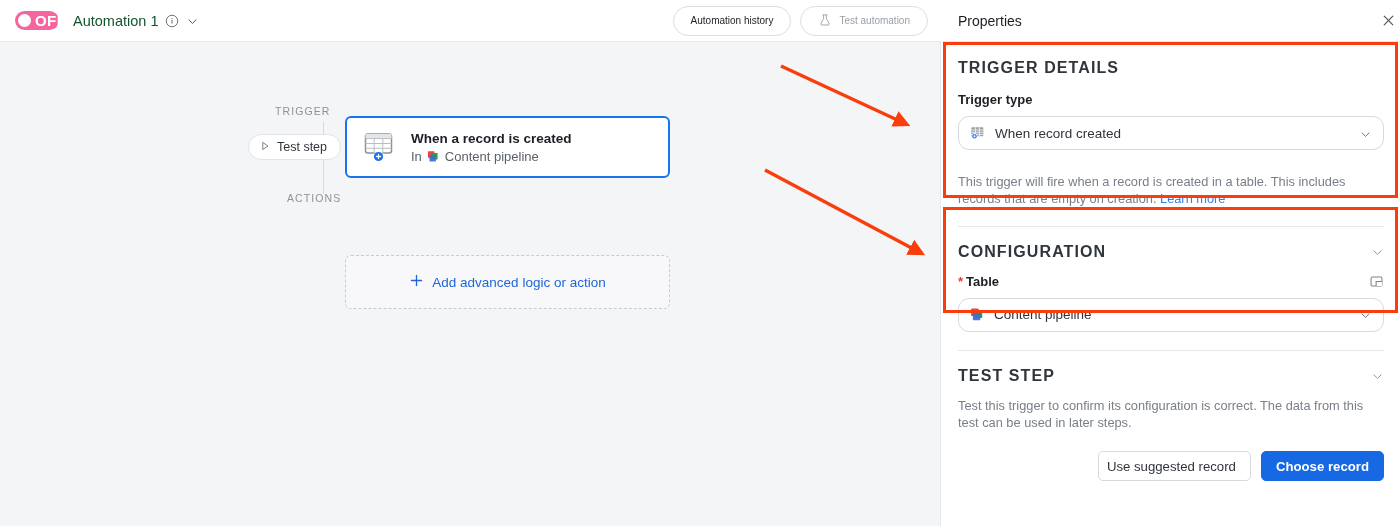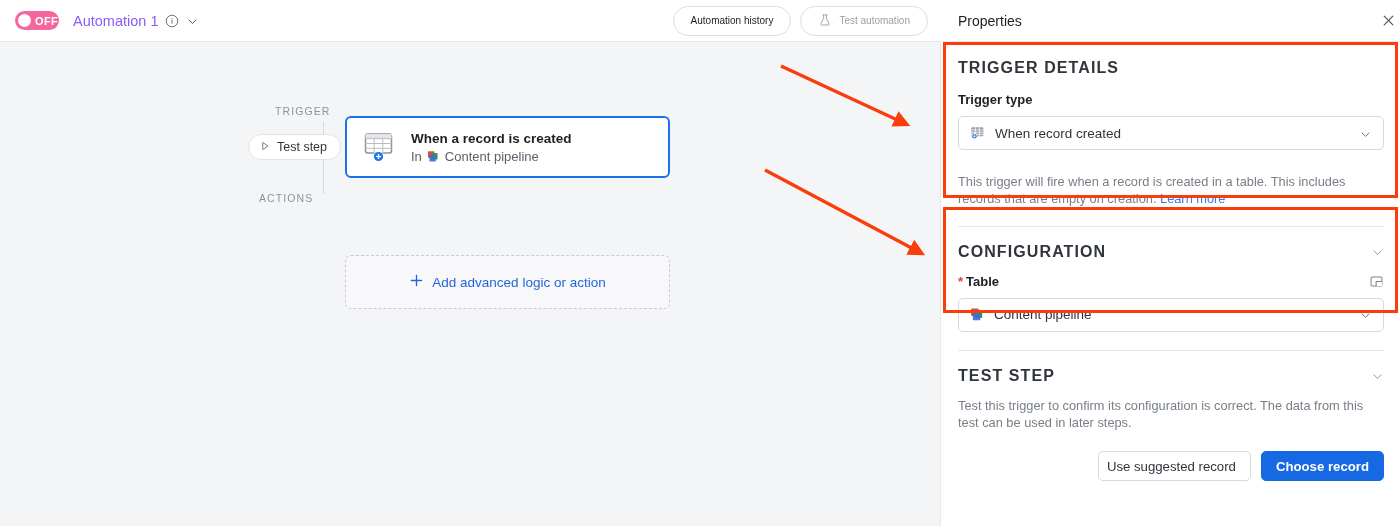--- a/index.html
+++ b/index.html
@@ -41,30 +41,30 @@
     cursor: pointer;
     flex: none;
   }
   .toggle .knob {
     width: 13px; height: 13px;
     border-radius: 50%;
     background: #ffffff;
     flex: none;
   }
   .toggle .tlabel {
-    font-size: 11px;
+    font-size: 15px;
     font-weight: bold;
     color: #ffffff;
     letter-spacing: 0.4px;
     margin-left: 4px;
   }
   .autoname {
     margin-left: 14px;
     font-size: 14.5px;
-    color: #8b5cf6;
+    color: #14532d;
     font-weight: 500;
     white-space: nowrap;
   }
   .info-ic {
     margin-left: 7px;
     width: 14px; height: 14px;
     flex: none;
     cursor: pointer;
   }
   .chev-sm {
@@ -109,21 +109,21 @@
   .rail-label {
     position: absolute;
     font-size: 10.5px;
     letter-spacing: 1.1px;
     color: #8c939c;
     font-weight: 500;
     text-transform: uppercase;
     white-space: nowrap;
   }
   .rail-trigger { left: 275px; top: 63px; }
-  .rail-actions { left: 259px; top: 150px; }
+  .rail-actions { left: 287px; top: 150px; }
 
   .connector {
     position: absolute;
     left: 323px; top: 80px;
     width: 1px; height: 72px;
     background: #d6d9dd;
   }
 
   .teststep-pill {
     position: absolute;
@@ -238,21 +238,21 @@
     display: flex;
     align-items: center;
   }
   .req-star { color: #e03e3e; margin-right: 3px; font-size: 13px; line-height: 1; }
   .label-row { display: flex; align-items: center; }
   .label-row .expand-ic { margin-left: auto; width: 15px; height: 15px; cursor: pointer; }
 
   .select {
     height: 34px;
     border: 1px solid #d6d9dd;
-    border-radius: 5px;
+    border-radius: 11px;
     background: #ffffff;
     display: flex;
     align-items: center;
     padding: 0 11px 0 11px;
     gap: 9px;
     cursor: pointer;
   }
   .select .sv {
     font-size: 13.5px;
     color: #30353c;

